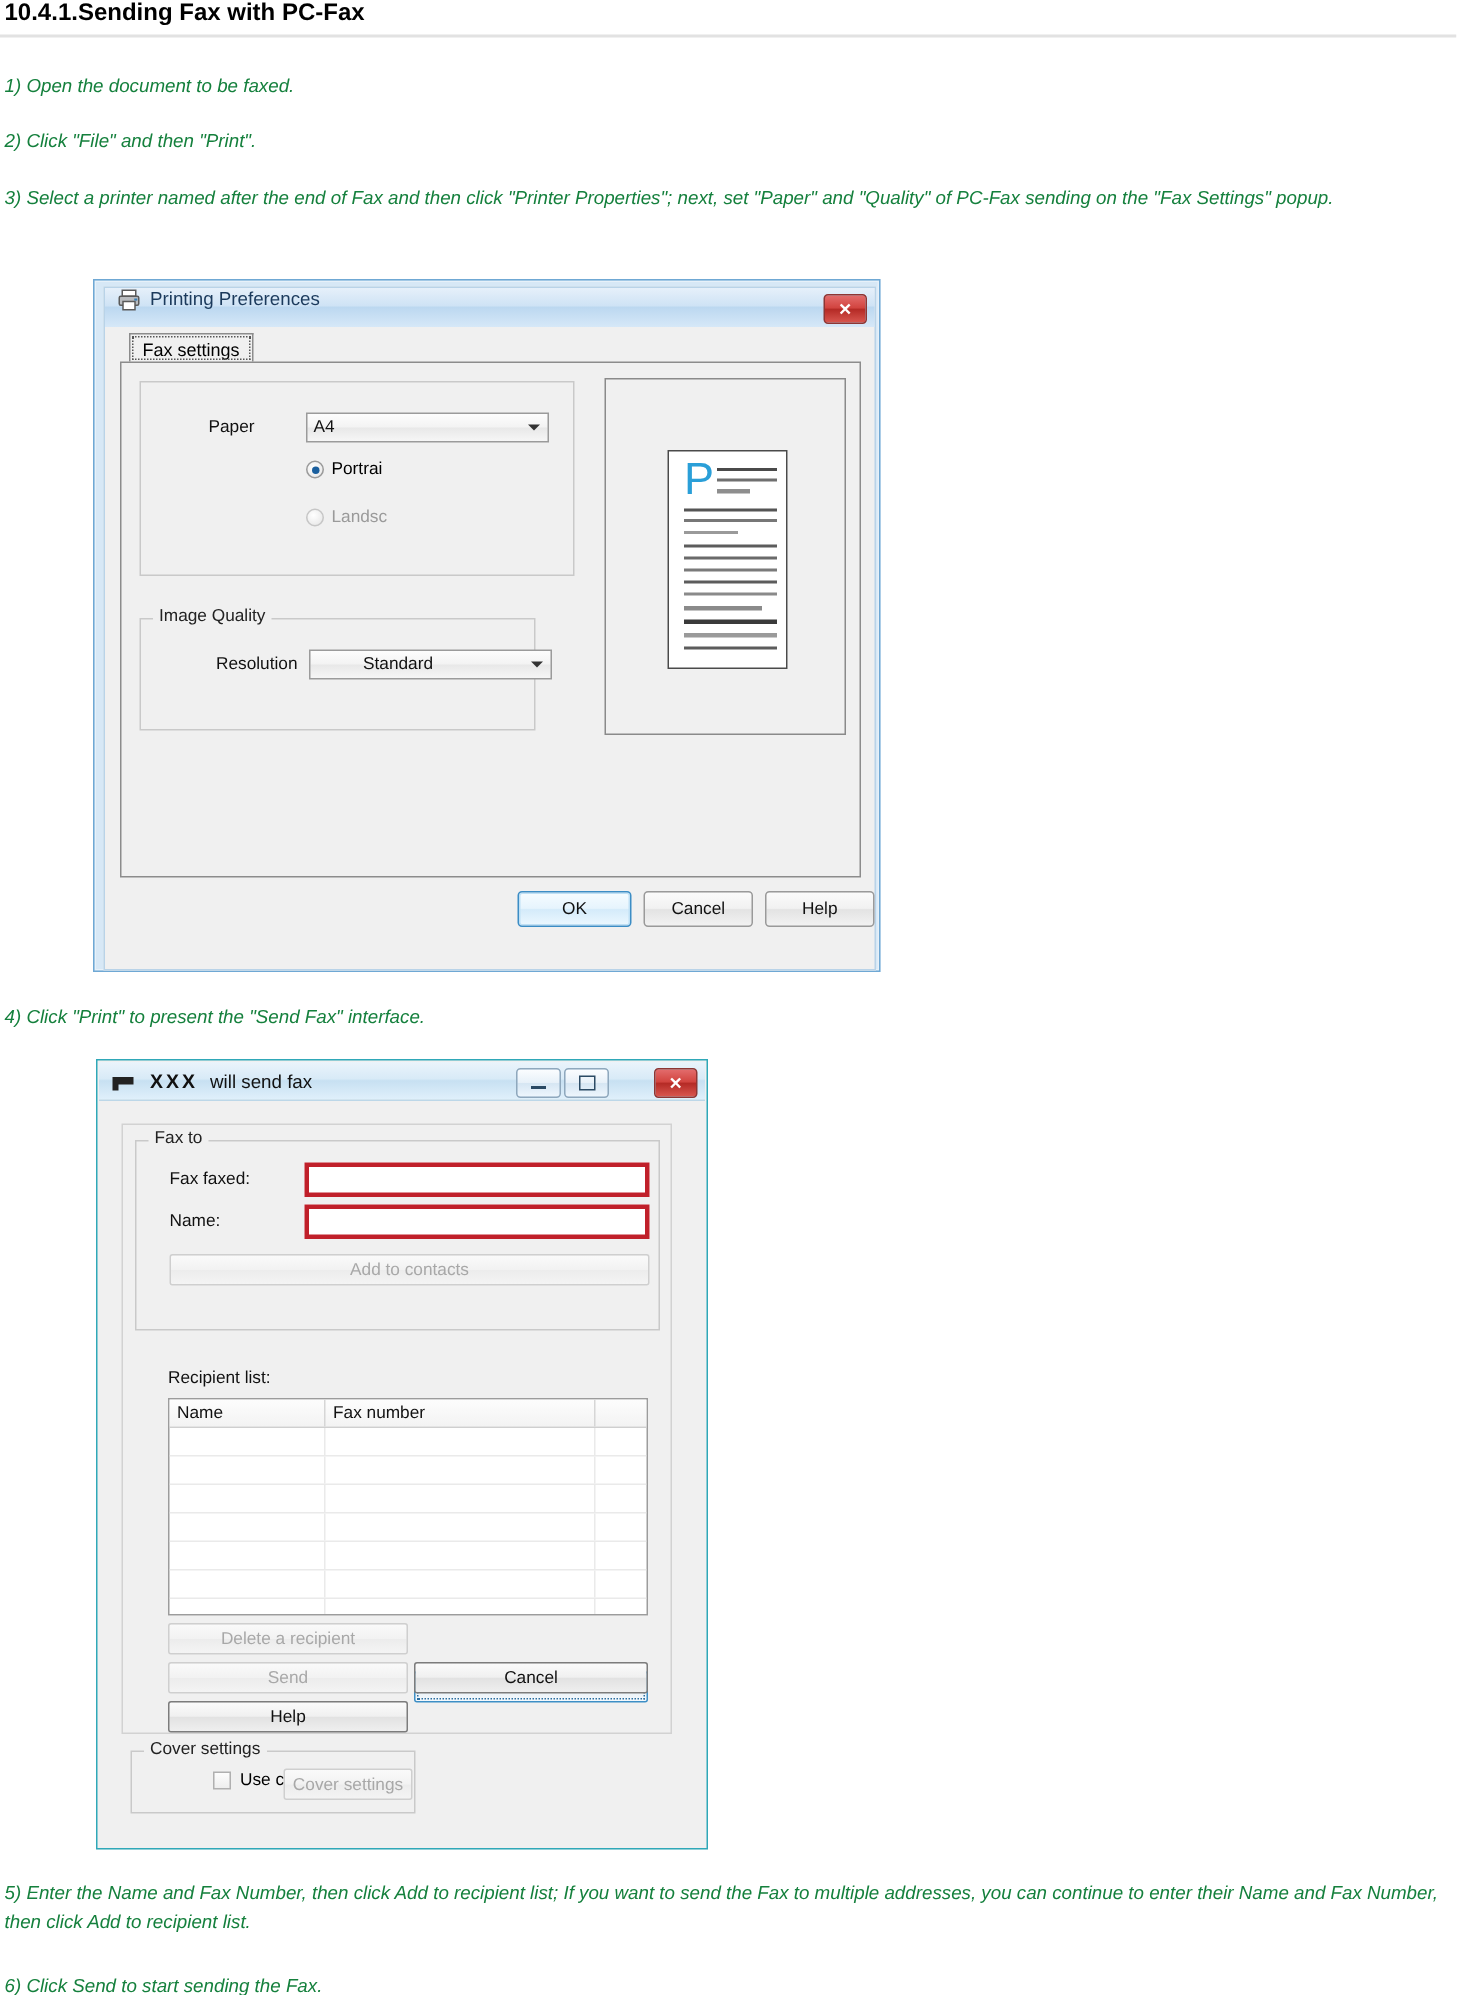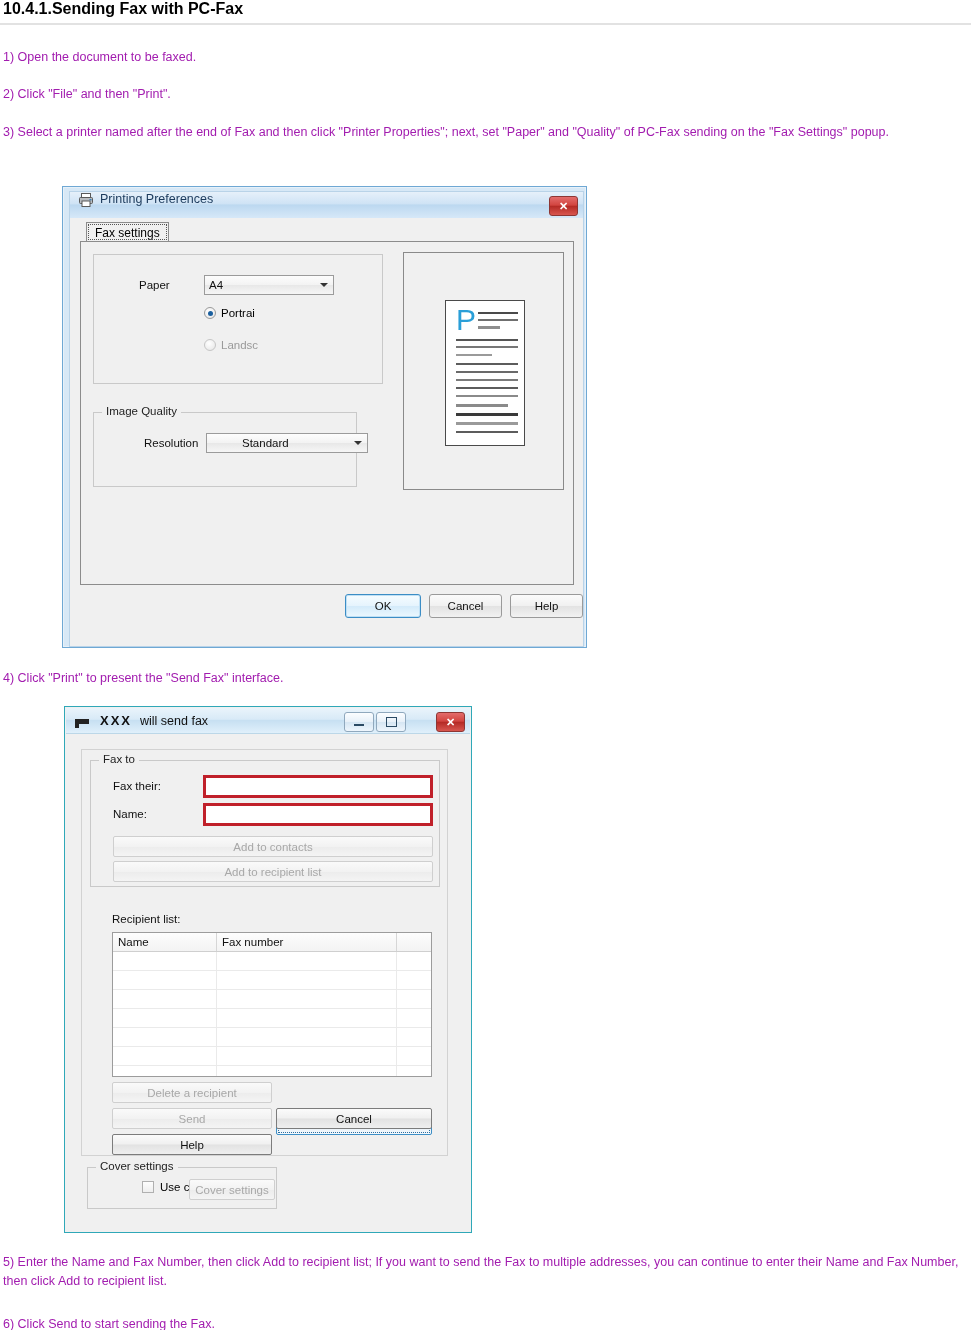--- a/index.html
+++ b/index.html
@@ -32,21 +32,22 @@
     top: 23px;
     width: 971px;
     height: 2px;
     background: #e2e2e2;
   }
   .para {
     position: absolute;
     left: 3px;
     font-size: 12.5px;
     line-height: 19px;
-    color: #a21caf;
+    color: #15803d;
+    font-style: italic;
   }
   .p1 { top: 48px; }
   .p2 { top: 85px; }
   .p3 { top: 123px; width: 966px; }
   .p4 { top: 669px; }
   .p5 { top: 1253px; width: 968px; }
   .p6 { top: 1315px; }
 
   
   .win {
@@ -437,21 +438,21 @@
     </div>
 
     <div class="tabstrip">
       <div class="tab-active">Fax settings</div>
     </div>
 
     <div class="tab-body">
 
       <div class="groupbox" style="left:12px; top:12px; width:290px; height:130px;">
         <div class="lbl" style="left:45px; top:24px;">Paper</div>
-        <div class="combo" style="left:110px; top:20px; width:130px;">
+        <div class="combo" style="left:110px; top:20px; width:162px;">
           <span>A4</span>
           <span class="arrowbox">
               <span class="caret-down"></span>
             </span>
         </div>
         <div class="radio-row" style="left:110px; top:52px;">
           <span class="radio checked"></span>
           <span>Portrai</span>
         </div>
         <div class="radio-row dim" style="left:110px; top:84px;">
@@ -524,28 +525,27 @@
       <span class="glyph-max"></span>
     </div>
     <div class="btn-close-red" style="right:5px; top:4px;">✕</div>
   </div>
 
   <div class="panel" style="left:16px; top:42px; width:367px; height:407px;">
 
     <div class="groupbox" style="left:8px; top:10px; width:350px; height:127px; border-color:#c9c9c9;">
       <div class="gb-title">Fax to</div>
 
-      <div class="lbl" style="left:22px; top:19px;">Fax their:</div>
+      <div class="lbl" style="left:22px; top:19px;">Fax faxed:</div>
       <div class="tfield" style="left:112px; top:14px; width:230px; height:23px;"></div>
 
       <div class="lbl" style="left:22px; top:47px;">Name:</div>
       <div class="tfield" style="left:112px; top:42px; width:230px; height:23px;"></div>
 
       <div class="sf-btn disabled" style="left:22px; top:75px; width:320px;">Add to contacts</div>
-      <div class="sf-btn disabled" style="left:22px; top:100px; width:320px;">Add to recipient list</div>
     </div>
 
     <div class="lbl" style="left:30px; top:163px;">Recipient list:</div>
 
     <div class="table-wrap" style="left:30px; top:182px; width:320px; height:145px;">
       <div class="thead">
         <div class="th" style="width:104px;">Name</div>
         <div class="th" style="width:180px;">Fax number</div>
         <div class="th" style="width:34px; border-right:none;"></div>
       </div>

